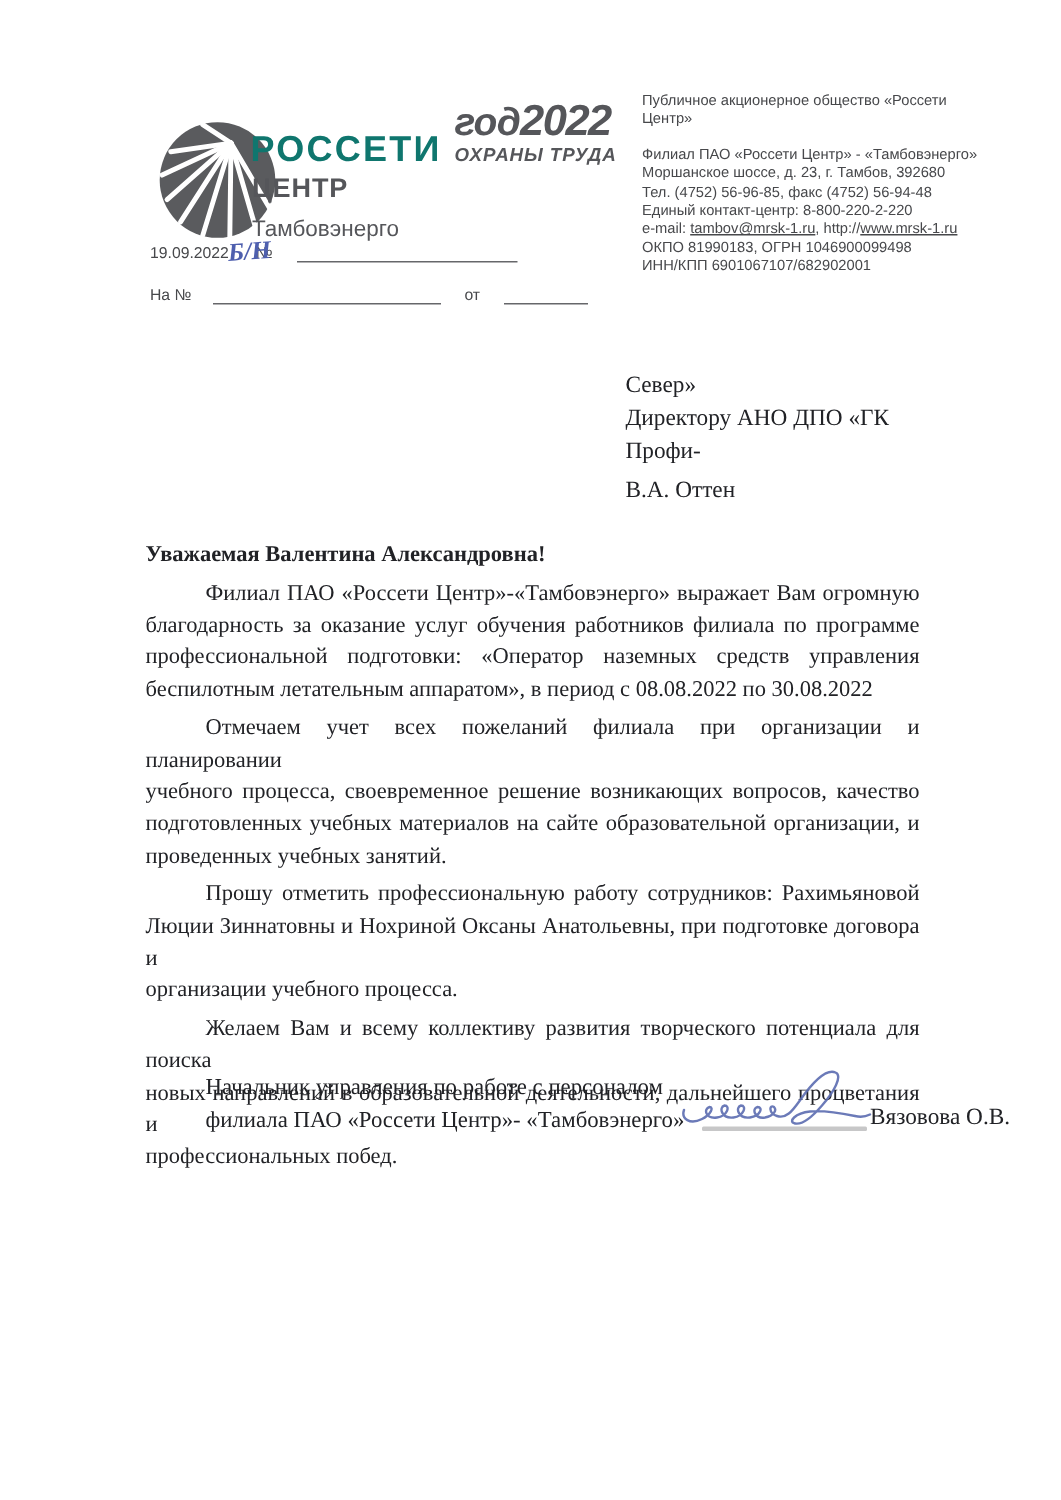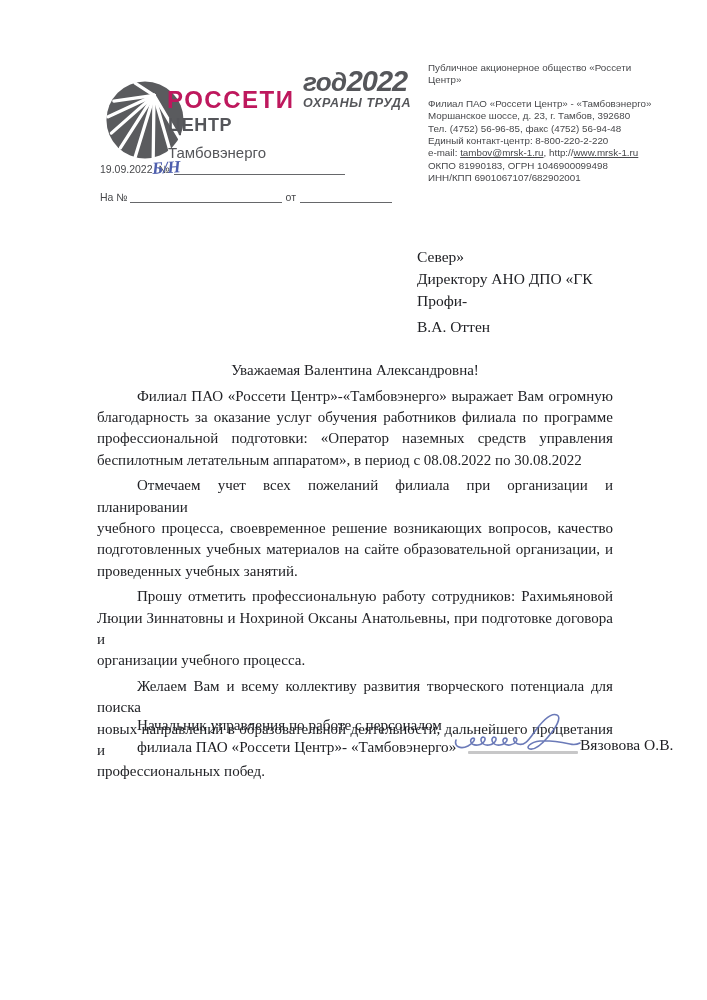--- a/index.html
+++ b/index.html
@@ -1,40 +1,40 @@
 <!DOCTYPE html>
 <html lang="ru"><head>
 <meta charset="utf-8">
 <style>
   html,body{margin:0;padding:0;background:#e8e8e8;}
   .page{position:relative;width:707px;height:1000px;background:#ffffff;margin:0 auto;
         font-family:"Liberation Sans",sans-serif;overflow:hidden;}
   .abs{position:absolute;}
 
   
-  .brand-name{font-weight:700;font-size:24px;letter-spacing:1.5px;color:#be185d;line-height:24px;}
+  .brand-name{font-weight:700;font-size:24px;letter-spacing:1.5px;color:#0f766e;line-height:24px;}
   .brand-division{font-weight:700;font-size:18px;letter-spacing:0.6px;color:#55565a;line-height:18px;}
   .brand-branch{font-size:15px;color:#55565a;line-height:16px;}
   .camp{color:#55565a;line-height:23px;white-space:nowrap;}
   .camp .w{font-weight:700;font-size:26px;letter-spacing:-0.5px;}
   .camp .y{font-weight:700;font-size:29px;letter-spacing:-1px;}
   .camp-bottom{font-weight:700;font-size:12.5px;letter-spacing:0.6px;color:#55565a;line-height:13px;}
 
   .company{width:225px;font-size:9.8px;line-height:12.4px;color:#47484b;}
   .company .parent{margin-bottom:11px;}
   .u{text-decoration:underline;color:#47484b;}
 
-  .meta{font-size:10.5px;color:#47484b;display:flex;align-items:flex-end;}
+  .meta{font-size:10.5px;color:#47484b;display:flex;align-items:flex-end;gap:12px;}
   .blank{display:inline-block;border-bottom:1px solid #66676a;height:11px;}
   .handwritten{font-family:"Liberation Serif",serif;font-style:italic;font-weight:700;
                color:#4e5fae;font-size:17px;transform:rotate(-4deg);display:inline-block;}
 
   
   .doc{font-family:"Liberation Serif",serif;color:#212226;font-size:15px;}
-  .salutation{text-align:center;font-weight:400;line-height:21.3px;}
+  .salutation{text-align:left;font-weight:700;line-height:21.3px;}
   .para{margin-top:4.5px;}
   .line{line-height:21.3px;text-align:justify;text-align-last:justify;}
   .line.first{text-indent:40px;}
   .line.last{text-align-last:auto;}
 
   .recipient{font-family:"Liberation Serif",serif;color:#212226;font-size:15.5px;line-height:22px;}
   .recipient .name{margin-top:4px;}
 
   .sig-pos{font-family:"Liberation Serif",serif;color:#212226;font-size:15.2px;line-height:21.5px;white-space:nowrap;}
   .sig-name{font-family:"Liberation Serif",serif;color:#212226;font-size:15.5px;white-space:nowrap;}

